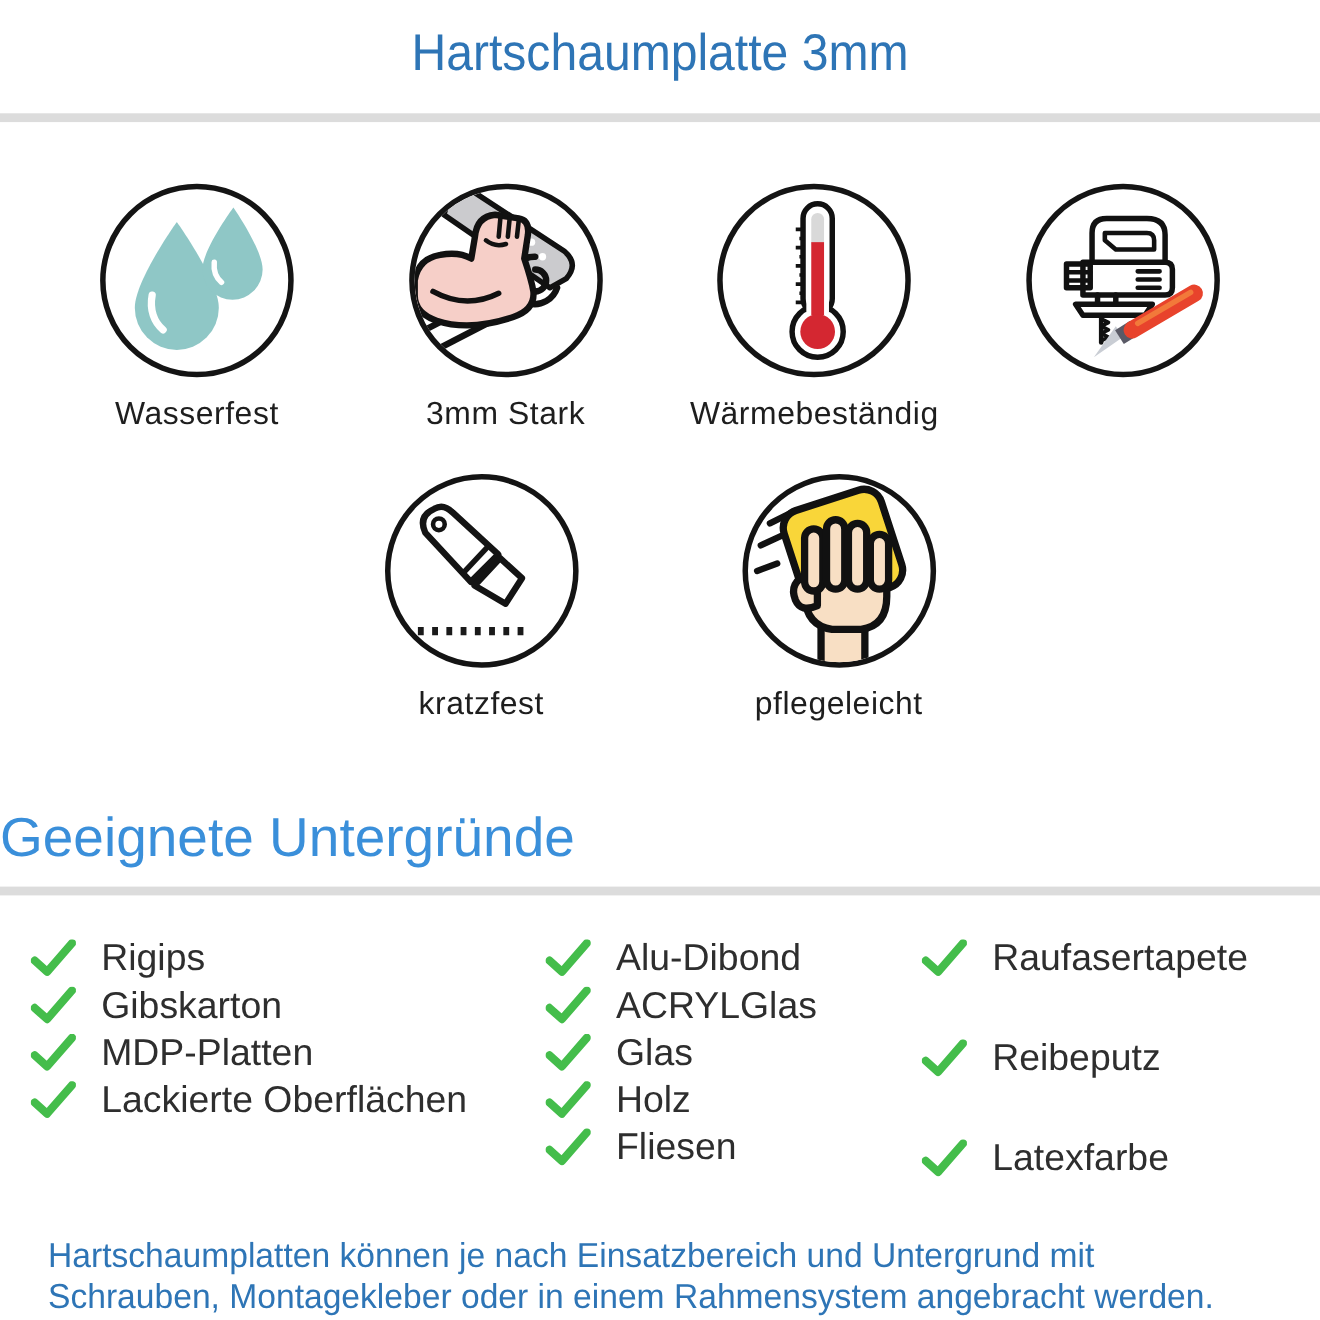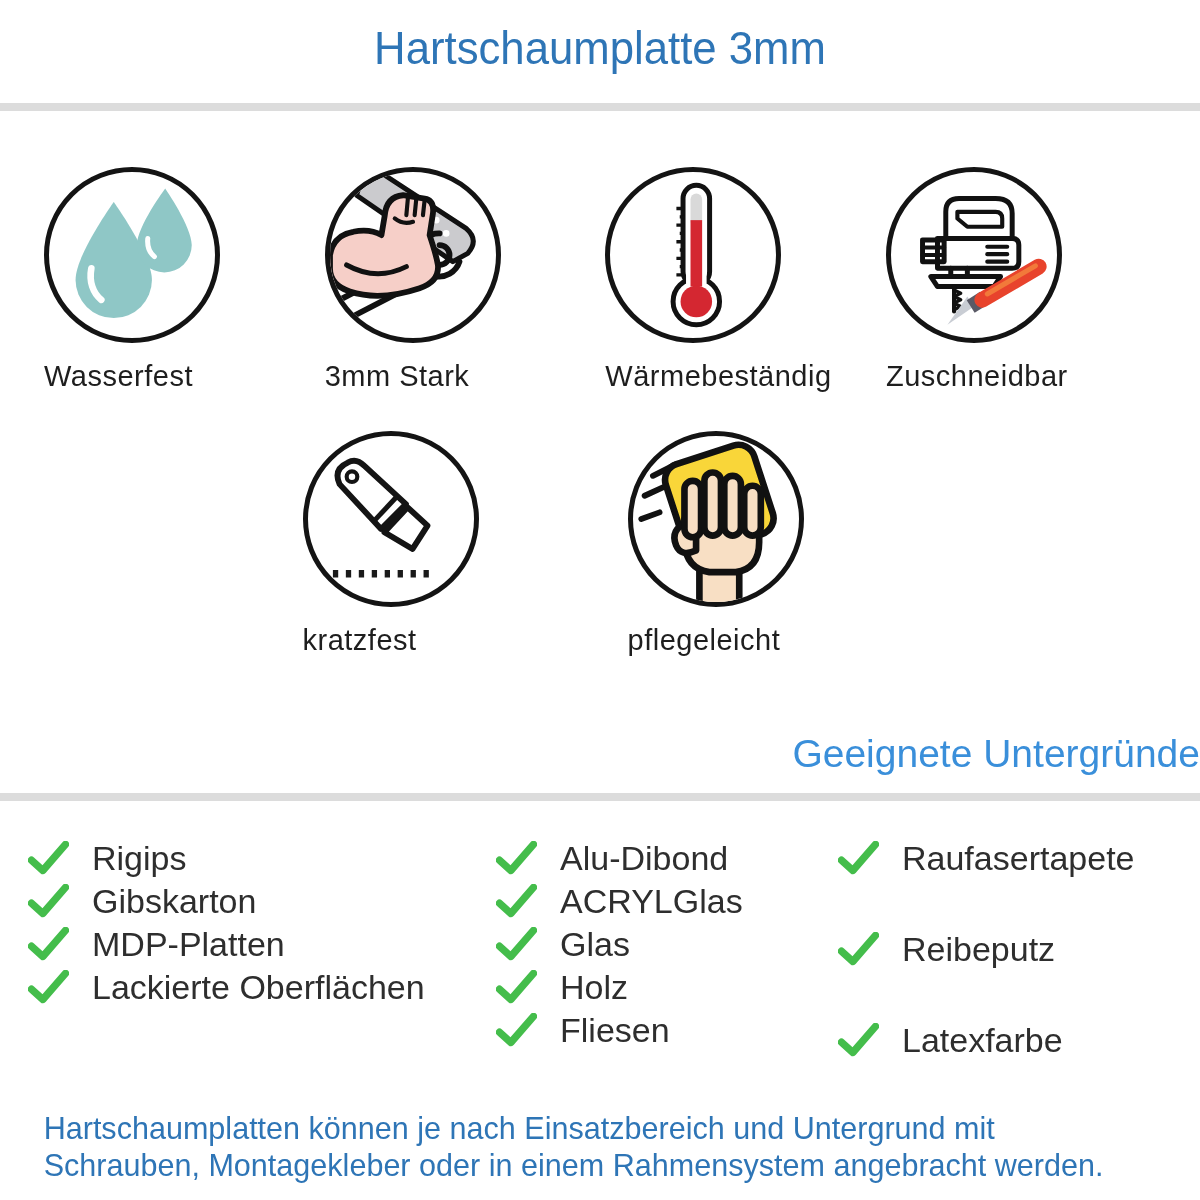--- a/index.html
+++ b/index.html
@@ -19,31 +19,31 @@
     margin:20px 0 0;text-align:center;font-size:47px;font-weight:normal;
     color:var(--title-blue);letter-spacing:0px;line-height:1.18;
     transform:scaleX(.93);transform-origin:center;
   }
   .divider{height:8px;background:var(--divider-gray);width:100%;}
   .div1{margin-top:28px;}
   .div2{margin-top:15px;}
   .feat-row{display:flex;align-items:flex-start;}
   .row1{justify-content:space-between;padding:0 44px;margin-top:56px;}
   .row2{justify-content:center;gap:55px;margin-top:38px;}
-  .feat{display:flex;flex-direction:column;align-items:flex-start;width:270px;}
+  .feat{display:flex;flex-direction:column;align-items:center;width:270px;}
   .circle{
     width:176px;height:176px;border:5px solid #141414;border-radius:50%;
     background:#fff;overflow:hidden;box-sizing:border-box;flex:0 0 auto;
   }
   .circle svg{width:100%;height:100%;display:block;}
   .feat-label{
     margin-top:17px;font-size:29px;color:#1e1e1e;letter-spacing:.5px;white-space:nowrap;
   }
   .h2{
-    margin:74px 0 0;text-align:right;font-size:39px;font-weight:normal;
+    margin:74px 0 0;text-align:left;font-size:50px;font-weight:normal;
     color:var(--heading-blue);line-height:1.2;
   }
   .checklist{display:flex;margin-top:40px;padding-left:28px;box-sizing:border-box;}
   .col{display:flex;flex-direction:column;}
   .col1{width:468px;}
   .col2{width:342px;}
   .col3{flex:1;gap:48px;}
   .check-row{display:flex;align-items:center;gap:23px;margin-bottom:9px;height:34px;}
   .check-row svg{width:41px;height:34px;flex:0 0 auto;}
   .check-label{font-size:34px;color:#2e2e2e;white-space:nowrap;}
@@ -124,21 +124,20 @@
             <path d="M24 63 H66 L62 69 H28 Z"></path>
             <path d="M38 69 V84" stroke-width="2.5"></path>
             <path d="M38 71 l4 2 l-4 2 l4 2 l-4 2 l4 2 l-4 2" stroke-width="2"></path>
           </g>
           <path d="M34 92 L50 81 L46 75 Z" fill="#C9CDD4"></path>
           <path d="M48 81 L56 76" stroke="#5A5A66" stroke-width="9" stroke-linecap="butt"></path>
           <path d="M55 77 L89 57" stroke="#E8432C" stroke-width="9.5" stroke-linecap="round"></path>
           <path d="M58 73.5 L87 56.5" stroke="#F2793A" stroke-width="3" stroke-linecap="round"></path>
         </svg>
       </div>
-      <div class="feat-label">Zuschneidbar</div>
     </div>
   </div>
 
   <div class="feat-row row2">
 
     <div class="feat">
       <div class="circle">
         <svg viewBox="0 0 100 100">
           <g stroke="#141414" stroke-width="3.5" fill="#fff" stroke-linejoin="round">
             <path d="M24 16 Q15 20 19 29 L44 56 L59 41 L34 18 Q29 13 24 16 Z"></path>

